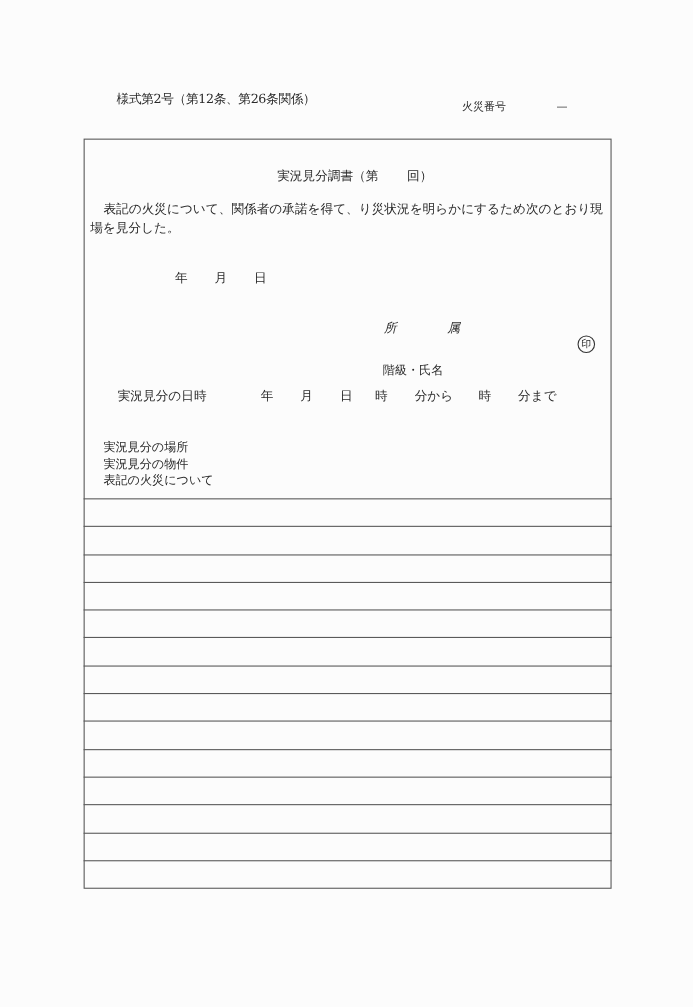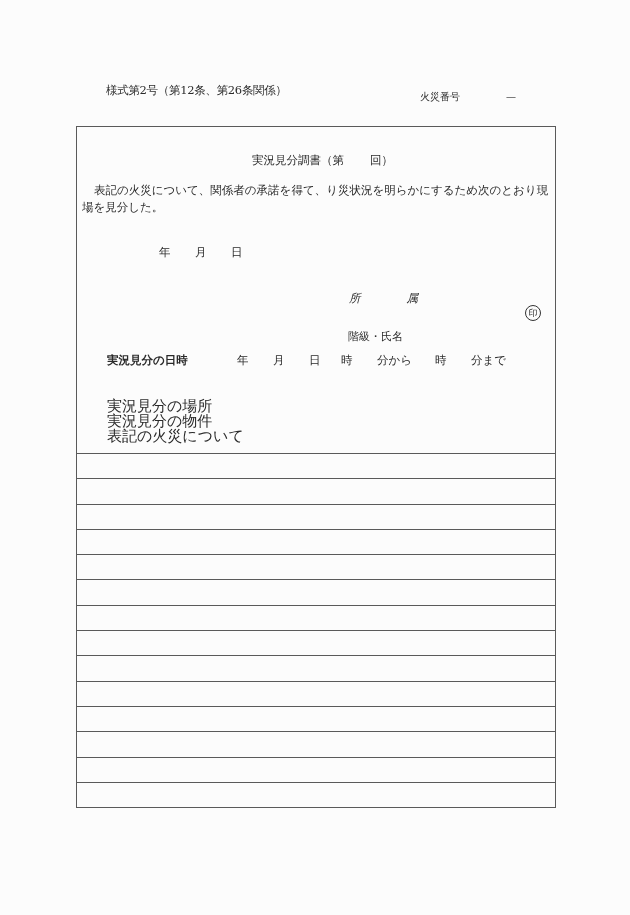--- a/index.html
+++ b/index.html
@@ -57,33 +57,33 @@
       width: 14px; height: 14px;
       border: 1px solid #333;
       border-radius: 50%;
       font-size: 9px;
       line-height: 14px;
       text-align: center;
     }
 
     .datetime { left: 107px; top: 353px; font-size: 11.5px; }
     .datetime span { display: inline-block; }
-    .datetime .lbl { width: 130px; font-weight: bold; }
+    .datetime .lbl { width: 130px; }
     .datetime .c1 { width: 36px; }
     .datetime .c2 { width: 36px; }
     .datetime .c3 { width: 32px; }
     .datetime .c4 { width: 36px; }
     .datetime .c5 { width: 58px; }
     .datetime .c6 { width: 36px; }
 
     .items {
       position: absolute;
-      left: 107px;
+      left: 94px;
       top: 399px;
-      font-size: 15px;
+      font-size: 11px;
       line-height: 15px;
     }
 
     .rows {
       position: absolute;
       left: 76px;
       top: 453px;
       width: 480px;
     }
     .row {

